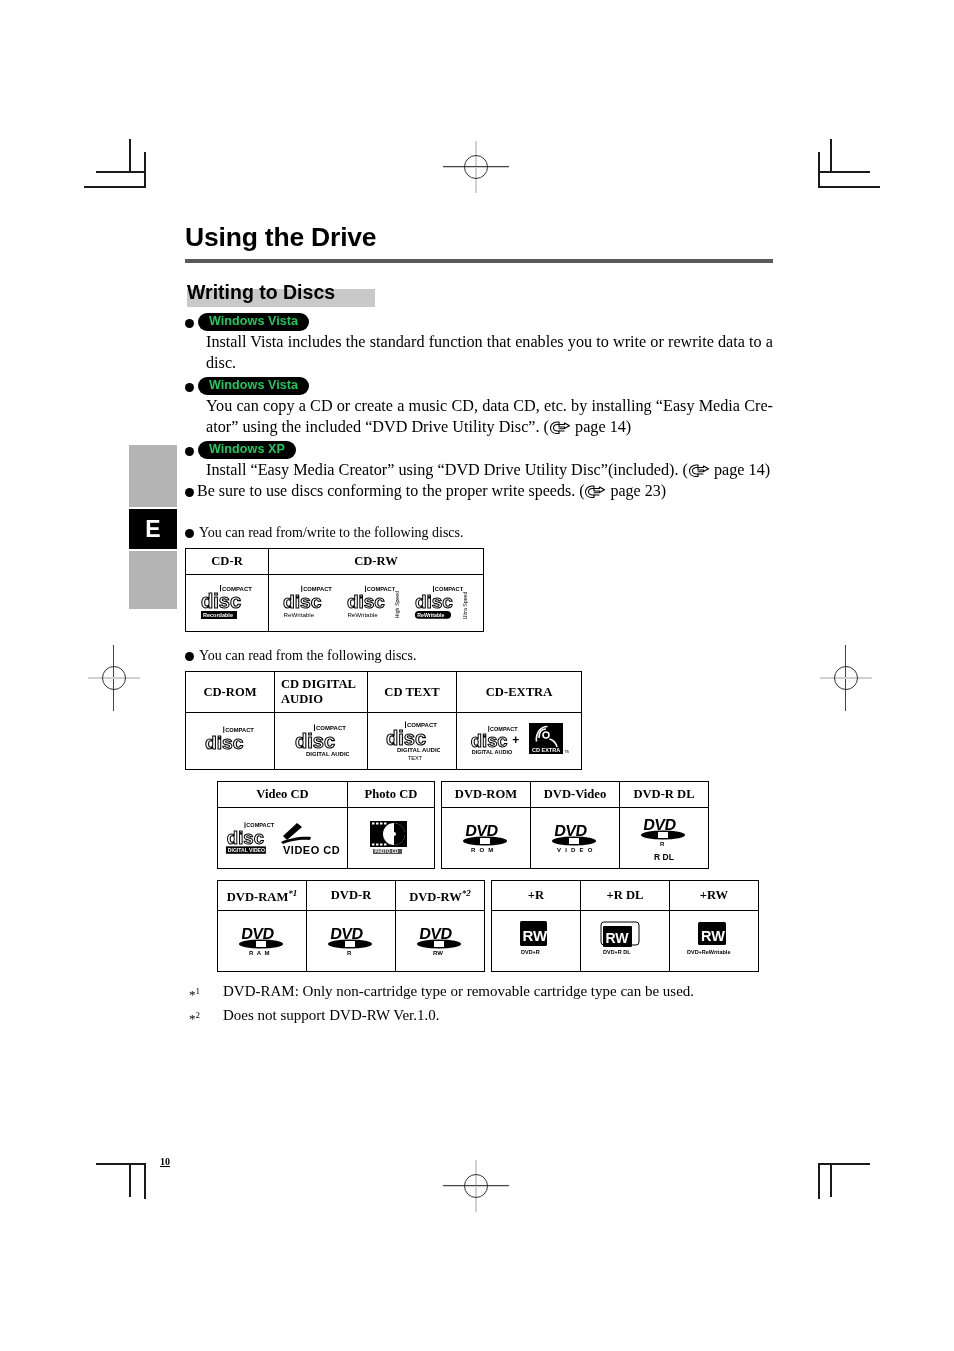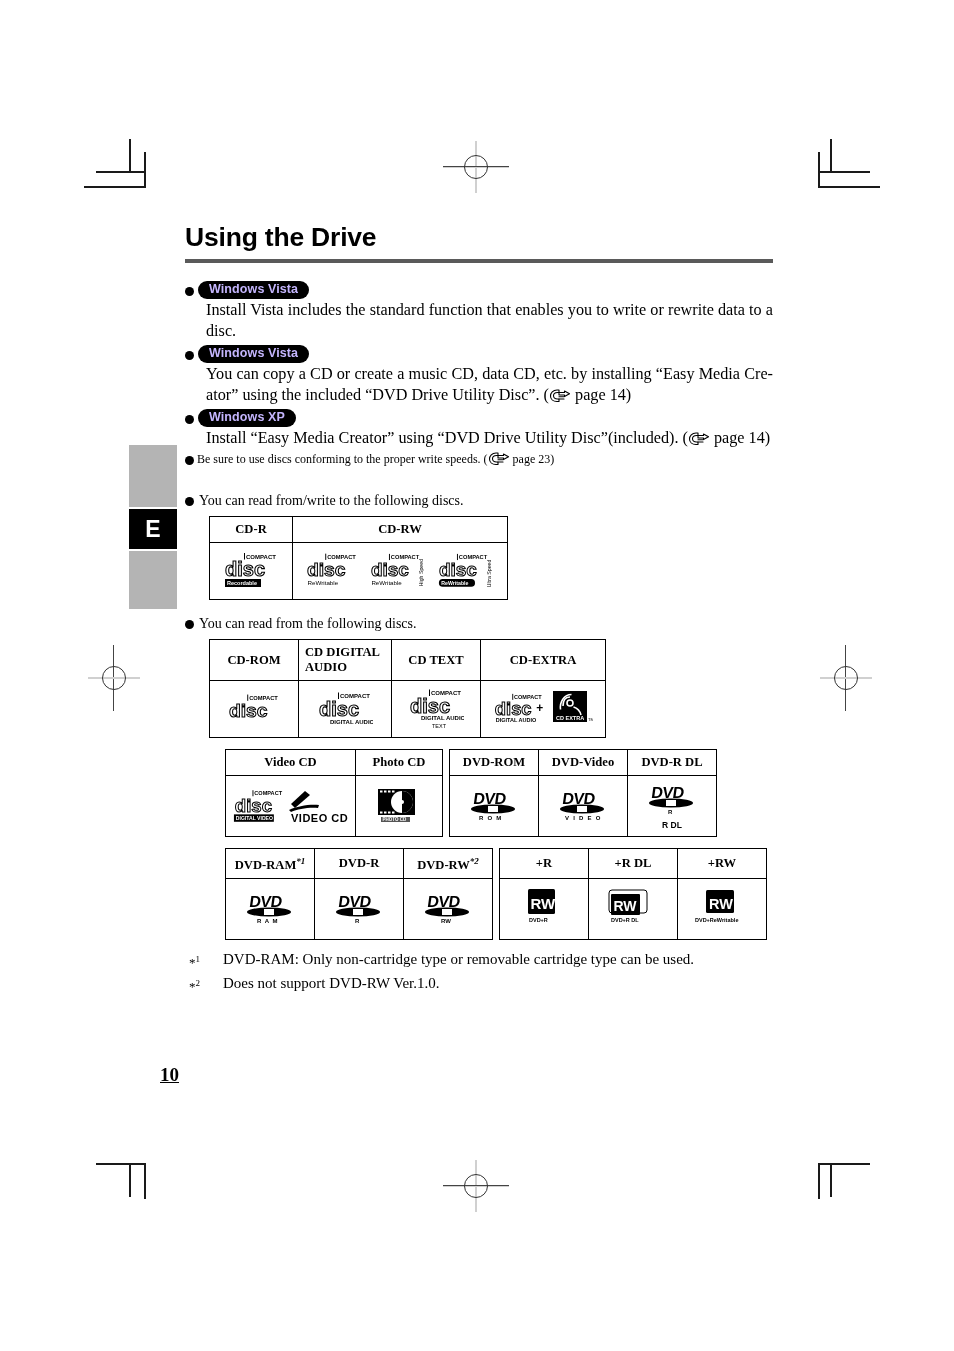--- a/index.html
+++ b/index.html
@@ -66,42 +66,42 @@
   }
 
   .bullet-line { display: flex; align-items: flex-start; margin-top: 4px; }
   .dot {
     flex: 0 0 auto;
     width: 9px; height: 9px; border-radius: 50%;
     background: #000; margin-top: 6px; margin-right: 4px;
   }
   .os-badge {
     display: inline-block;
-    background: #000; color: #c4b5fd;
+    background: #000; color: #22c55e;
     font-family: "Liberation Sans", sans-serif;
     font-weight: bold; font-size: 12.5px;
     padding: 2px 11px 3px 11px;
     border-radius: 11px;
     line-height: 13px;
     letter-spacing: 0.1px;
   }
   p.para {
     margin: 1px 0 0 21px;
     font-size: 16.2px;
     line-height: 20.5px;
     text-align: justify;
     text-justify: inter-word;
   }
   p.para.nj { text-align: left; }
   .bullet-para {
     display: flex; align-items: flex-start; margin-top: 0px;
   }
   .bullet-para .dot { margin-top: 7px; margin-right: 3px; margin-left: 0; }
   .bullet-para .bp-text {
-    font-size: 12px; line-height: 20.5px;
+    font-size: 16px; line-height: 20.5px;
     text-align: justify; text-justify: inter-word;
     flex: 1 1 auto;
   }
   .bullet-para .bp-text.nj { text-align: left; }
 
   
   .hand {
     display: inline-block; vertical-align: -3px;
     width: 22px; height: 15px; position: relative;
   }
@@ -110,41 +110,41 @@
   
   .tbl-lead {
     display: flex; align-items: flex-start;
     margin-top: 14px;
   }
   .tbl-lead .dot { margin-top: 6px; margin-right: 5px; }
   .tbl-lead .tl-text { font-size: 14px; line-height: 20px; }
 
   table.discs {
     border-collapse: collapse;
-    margin-left: 24px; margin-top: 5px;
+    margin-top: 5px;
     table-layout: fixed;
   }
   table.discs td, table.discs th {
     border: 1px solid #000;
     text-align: center;
     vertical-align: middle;
     padding: 0;
   }
   table.discs th {
     font-family: "Liberation Serif", serif;
     font-weight: bold;
     font-size: 12.6px;
     line-height: 15px;
     padding: 5px 2px 5px 2px;
   }
   td.logocell { height: 56px; }
   .logo-row { display: flex; align-items: center; justify-content: center; gap: 10px; }
 
   .tbl-group { display: flex; margin-left: 24px; margin-top: 6px; }
-  .tbl-group table.discs { margin-left: 16px; }
+  .tbl-group table.discs { margin-left: 8px; }
   .tbl-group table.discs + table.discs { margin-left: 6px; }
 
   sup.fn { font-size: 9px; vertical-align: super; font-style: italic; }
 
   
   .cdlogo { display:inline-block; }
   .cdlogo svg { display:block; }
 
   .dvdlogo { display:inline-block; }
   .dvdlogo svg { display:block; }
@@ -156,24 +156,24 @@
   .footnotes { margin-top: 10px; margin-left: 4px; }
   .fnline { display: flex; align-items: flex-start; margin-top: 1px; }
   .fnmark {
     flex: 0 0 34px; font-size: 13px; line-height: 19px;
   }
   .fnmark sup { font-size: 9px; }
   .fntext { font-size: 15px; line-height: 19px; }
 
   .pagenum {
     position: absolute;
-    left: 160px; top: 1064px;
+    left: 160px; top: 1156px;
     font-family: "Liberation Serif", serif;
     font-weight: bold;
-    font-size: 19px;
+    font-size: 10px;
     text-decoration: underline;
   }
 </style>
 </head>
 <body>
 
 <div class="mark" style="left:84px; top:186px; width:62px; height:2px;"></div>
 <div class="mark" style="left:96px; top:171px; width:50px; height:2px;"></div>
 <div class="mark" style="left:144px; top:152px; width:2px; height:36px;"></div>
 
@@ -219,20 +219,24 @@
 <div class="tab-black" style="left:129px; top:509px; width:48px; height:40px;">
   <span>E</span>
 </div>
 <div class="tab-gray" style="left:129px; top:551px; width:48px; height:58px;"></div>
 
 <div class="page">
 
   <h1 class="title">Using the Drive</h1>
   <div class="title-rule"></div>
 
+  <div class="section-head">
+    <div class="hl-bar"></div>
+    <div class="sh-text">Writing to Discs</div>
+  </div>
 
   <div class="bullet-line">
     <span class="dot"></span>
     <span class="os-badge">Windows Vista</span>
   </div>
   <p class="para">Install Vista includes the standard function that enables you to write or rewrite data to a disc.</p>
 
   <div class="bullet-line">
     <span class="dot"></span>
     <span class="os-badge">Windows Vista</span>

